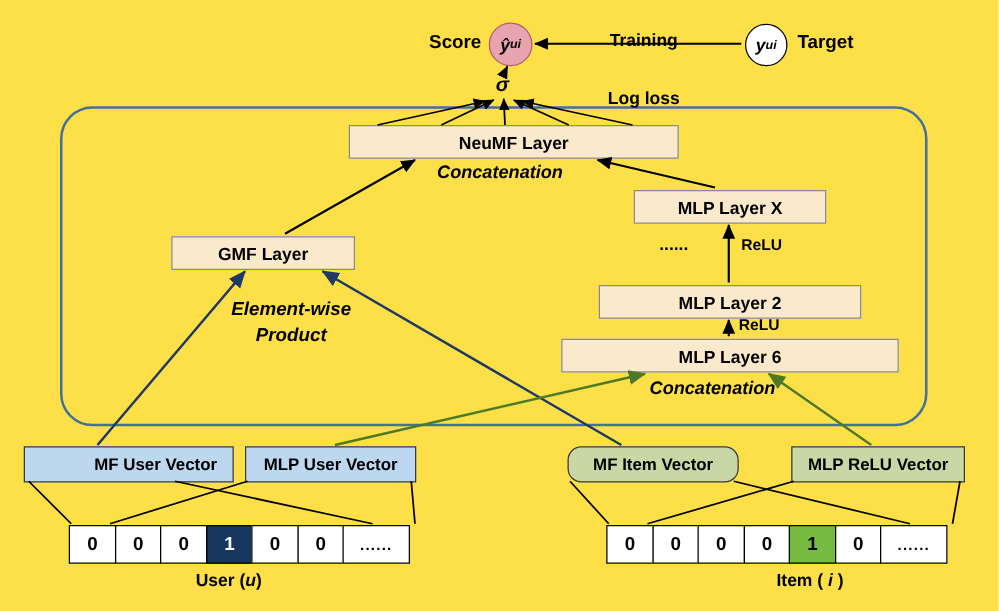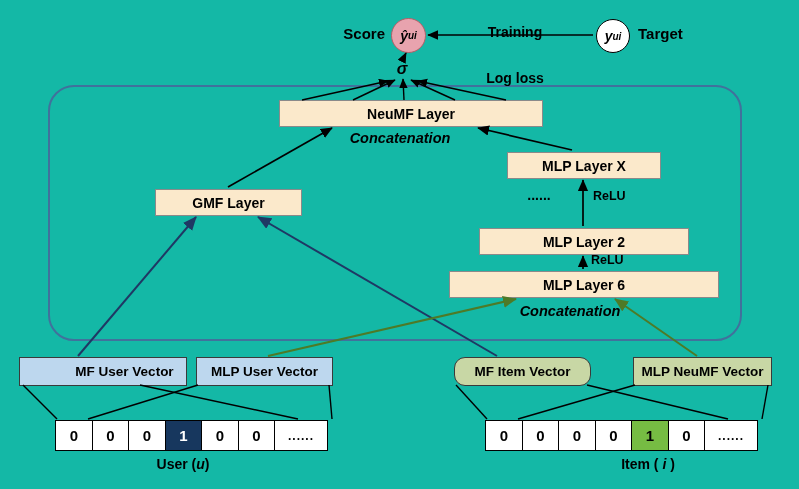--- a/index.html
+++ b/index.html
@@ -1,17 +1,17 @@
 <!DOCTYPE html>
 <html style="--layer-fill: #FBE9CB; --user-fill: #BDD7EE; --item-fill: #C8D7A5; --hot-user: #17375E; --hot-item: #76BC43; --score-fill: #E8A3AE; --container-border: #41719C; --arrow-blue: #1F3864; --arrow-green: #4E7A27;"><head>
 <meta charset="utf-8">
 <style>
   html,body{margin:0;padding:0;background:#fff;}
   .canvas{
-    position:relative;width:799px;height:489px;background:#14b8a6;overflow:hidden;
+    position:relative;width:799px;height:489px;background:#fde047;overflow:hidden;
     font-family:"Liberation Sans", sans-serif;color:#000;
   }
   .lbl{position:absolute;font-weight:bold;z-index:2;white-space:nowrap;}
   .center{text-align:center;}
   .italic{font-style:italic;}
   .container-frame{
     position:absolute;border:2px solid var(--container-border,#41719C);
     border-radius:26px;z-index:1;background:transparent;
   }
   .layer-box{
@@ -70,40 +70,44 @@
   </div>
 
   <div class="lbl" style="left:638px;top:25px;width:60px;font-size:15px;">Target</div>
 
   <div class="container-frame" style="left:48px;top:85px;width:690px;height:252px;"></div>
 
   <div class="layer-box" style="left:279px;top:100px;width:262px;height:25px;">NeuMF Layer</div>
 
   <div class="lbl italic center" style="left:325px;top:130px;width:150px;font-size:14.5px;">Concatenation</div>
 
-  <div class="layer-box" style="left:155px;top:189px;width:145px;height:25px;">GMF Layer</div>
+  <div class="layer-box" style="left:137px;top:189px;width:145px;height:25px;">GMF Layer</div>
 
   <div class="layer-box" style="left:507px;top:152px;width:152px;height:25px;">MLP Layer X</div>
 
   <div class="lbl center" style="left:508px;top:187px;width:62px;font-size:14px;">......</div>
   <div class="lbl" style="left:593px;top:189px;width:44px;font-size:12.5px;">ReLU</div>
 
   <div class="layer-box" style="left:479px;top:228px;width:208px;height:25px;">MLP Layer 2</div>
 
   <div class="lbl" style="left:591px;top:253px;width:44px;font-size:12.5px;">ReLU</div>
 
   <div class="layer-box" style="left:449px;top:271px;width:268px;height:25px;">MLP Layer 6</div>
 
   <div class="lbl italic center" style="left:495px;top:303px;width:150px;font-size:14.5px;">Concatenation</div>
 
+  <div class="lbl italic center two-line" style="left:168px;top:237px;width:130px;font-size:15px;">
+    <span>Element-wise</span>
+    <span>Product</span>
+  </div>
 
   <div class="vec-box vec-user" style="left:19px;top:357px;width:123px;height:27px;padding-left:43px;">MF User Vector</div>
   <div class="vec-box vec-user" style="left:196px;top:357px;width:135px;height:27px;">MLP User Vector</div>
   <div class="vec-box vec-item" style="left:454px;top:357px;width:135px;height:27px;border-radius:11px;">MF Item Vector</div>
-  <div class="vec-box vec-item" style="left:633px;top:357px;width:137px;height:27px;">MLP NeuMF Vector</div>
+  <div class="vec-box vec-item" style="left:633px;top:357px;width:137px;height:27px;">MLP ReLU Vector</div>
 
   <div class="onehot" style="left:55px;top:420px;">
     <span class="cell">0</span>
     <span class="cell">0</span>
     <span class="cell">0</span>
     <span class="cell hot-user">1</span>
     <span class="cell">0</span>
     <span class="cell">0</span>
     <span class="cell dots">......</span>
   </div>

